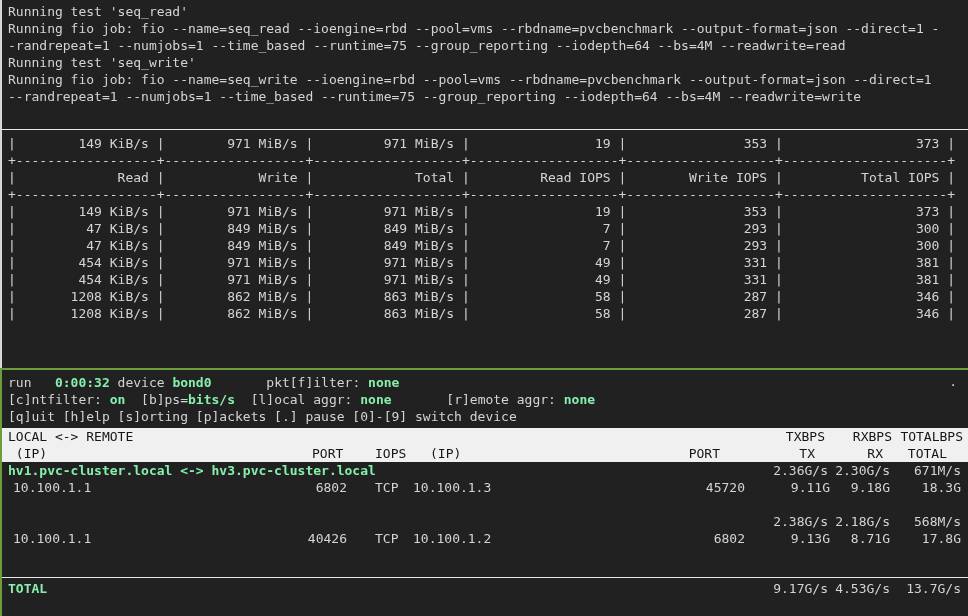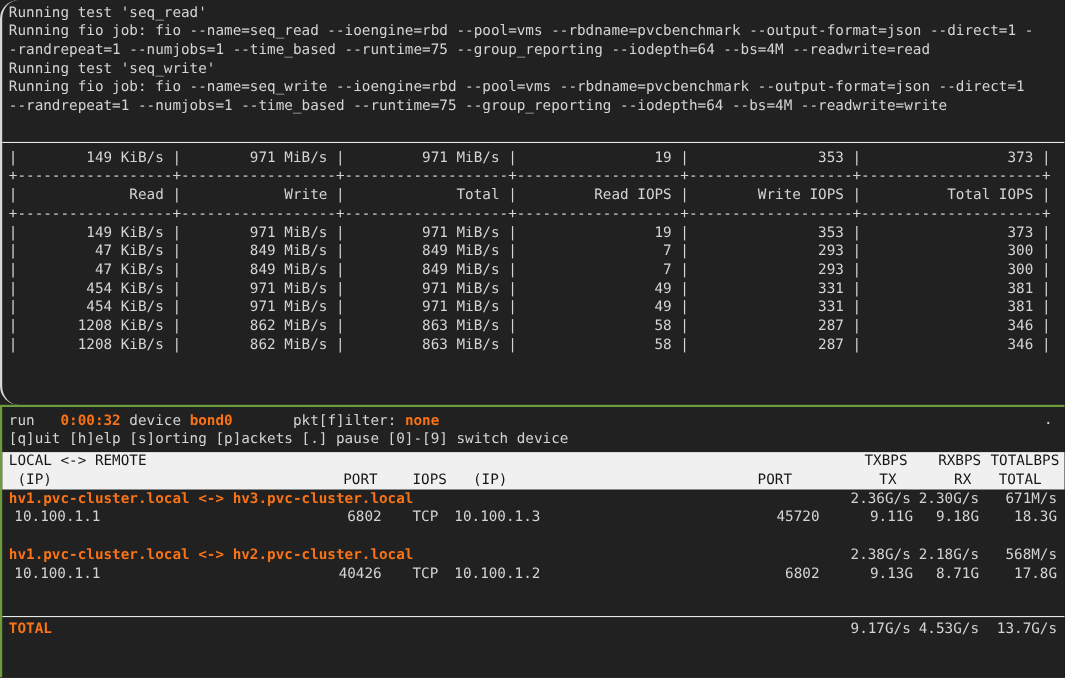--- a/index.html
+++ b/index.html
@@ -4,34 +4,34 @@
 <style>
   html,body{margin:0;padding:0;background:#111;}
   .screen{
     position:relative;width:968px;height:616px;background:#212121;
     font-family:"DejaVu Sans Mono","Liberation Mono",monospace;
     font-size:13px;line-height:17px;color:#d4d4d4;overflow:hidden;
   }
   .pane-top{
     position:absolute;top:0;left:0;width:968px;height:368px;
     border-left:2px solid #d8d8d8;box-sizing:border-box;
-    padding:3px 0 0 6px;overflow:hidden;border-radius:17px;
+    padding:3px 0 0 6px;overflow:hidden;
   }
   .pane-bottom{
     position:absolute;top:370px;left:0;width:968px;height:246px;
     border-left:2px solid #6e9c3d;box-sizing:border-box;
     padding:4px 0 0 6px;overflow:hidden;
   }
   .divider-green{position:absolute;top:368px;left:0;width:968px;height:2px;background:#6e9c3d;}
   .hr-white{height:1px;background:#e8e8e8;margin-left:-6px;width:968px;}
   #section-divider{margin-top:24px;}
   #total-divider{margin-top:13px;}
   .line{white-space:pre;height:17px;}
   .rel{position:relative;}
-  .b{font-weight:bold;color:#f97316;}
+  .b{font-weight:bold;color:#86efac;}
   .a{position:absolute;top:0;white-space:pre;}
   
   .ra1{right:140px}.ra2{right:78px}.ra3{right:7px}
   .rv1{right:138px}
   
   .hdrbar{background:#f0f0f0;color:#161616;margin-left:-6px;padding-left:6px;width:968px;box-sizing:border-box;margin-top:3px;}
   .h-tx{right:145px}.h-rx{right:78px}.h-tot{right:7px}
   .hp-port{left:304px}.hp-proto{left:367px}.hp-ip{left:422px}
   .h2-port{right:250px}.h2-tx{right:155px}.h2-rx{right:87px}.h2-total{right:23px}
   
@@ -72,37 +72,38 @@
       </div>
   </div>
 
   <div class="divider-green"></div>
 
   <div class="pane-bottom">
     <span class="dot">.</span>
 
     <div class="line"><span>run   </span><span class="b">0:00:32</span><span> device </span><span class="b">bond0</span><span>       pkt[f]ilter: </span><span class="b">none</span></div>
 
+    <div class="line"><span>[c]ntfilter: </span><span class="b">on</span><span>  [b]ps=</span><span class="b">bits/s</span><span>  [l]ocal aggr: </span><span class="b">none</span><span>       [r]emote aggr: </span><span class="b">none</span></div>
 
     <div class="line">[q]uit [h]elp [s]orting [p]ackets [.] pause [0]-[9] switch device</div>
 
     <div class="hdrbar">
       <div class="line rel"><span>LOCAL &lt;-&gt; REMOTE</span><span class="a h-tx">TXBPS</span><span class="a h-rx">RXBPS</span><span class="a h-tot">TOTALBPS</span></div>
       <div class="line rel"><span> (IP)</span><span class="a hp-port">PORT</span><span class="a hp-proto">IOPS</span><span class="a hp-ip">(IP)</span><span class="a h2-port">PORT</span><span class="a h2-tx">TX</span><span class="a h2-rx">RX</span><span class="a h2-total">TOTAL</span></div>
     </div>
 
     <div id="connections">
   <div class="conn">
     <div class="line rel"><span class="b">hv1.pvc-cluster.local &lt;-&gt; hv3.pvc-cluster.local</span><span class="a ra1">2.36G/s</span><span class="a ra2">2.30G/s</span><span class="a ra3">671M/s</span></div>
     <div class="line rel"><span class="a c-lip">10.100.1.1</span><span class="a c-lport">6802</span><span class="a c-proto">TCP</span><span class="a c-rip">10.100.1.3</span><span class="a c-rport">45720</span><span class="a rv1">9.11G</span><span class="a ra2">9.18G</span><span class="a ra3">18.3G</span></div>
     <div class="spacer"></div>
   </div>
 
   <div class="conn">
-    <div class="line rel"><span class="b">hv1.pvc-cluster.local &lt;-&gt; hv2.pvc-cluster.local</span><span class="a ra1">2.38G/s</span><span class="a ra2">2.18G/s</span><span class="a ra3">568M/s</span></div>
+    <div class="line rel"><span class="a ra1">2.38G/s</span><span class="a ra2">2.18G/s</span><span class="a ra3">568M/s</span></div>
     <div class="line rel"><span class="a c-lip">10.100.1.1</span><span class="a c-lport">40426</span><span class="a c-proto">TCP</span><span class="a c-rip">10.100.1.2</span><span class="a c-rport">6802</span><span class="a rv1">9.13G</span><span class="a ra2">8.71G</span><span class="a ra3">17.8G</span></div>
     <div class="spacer"></div>
   </div>
 </div>
 
     <div class="hr-white" id="total-divider"></div>
 
     <div class="line rel total-line"><span class="b">TOTAL</span><span class="a ra1">9.17G/s</span><span class="a ra2">4.53G/s</span><span class="a ra3">13.7G/s</span></div>
   </div>
 </div>

